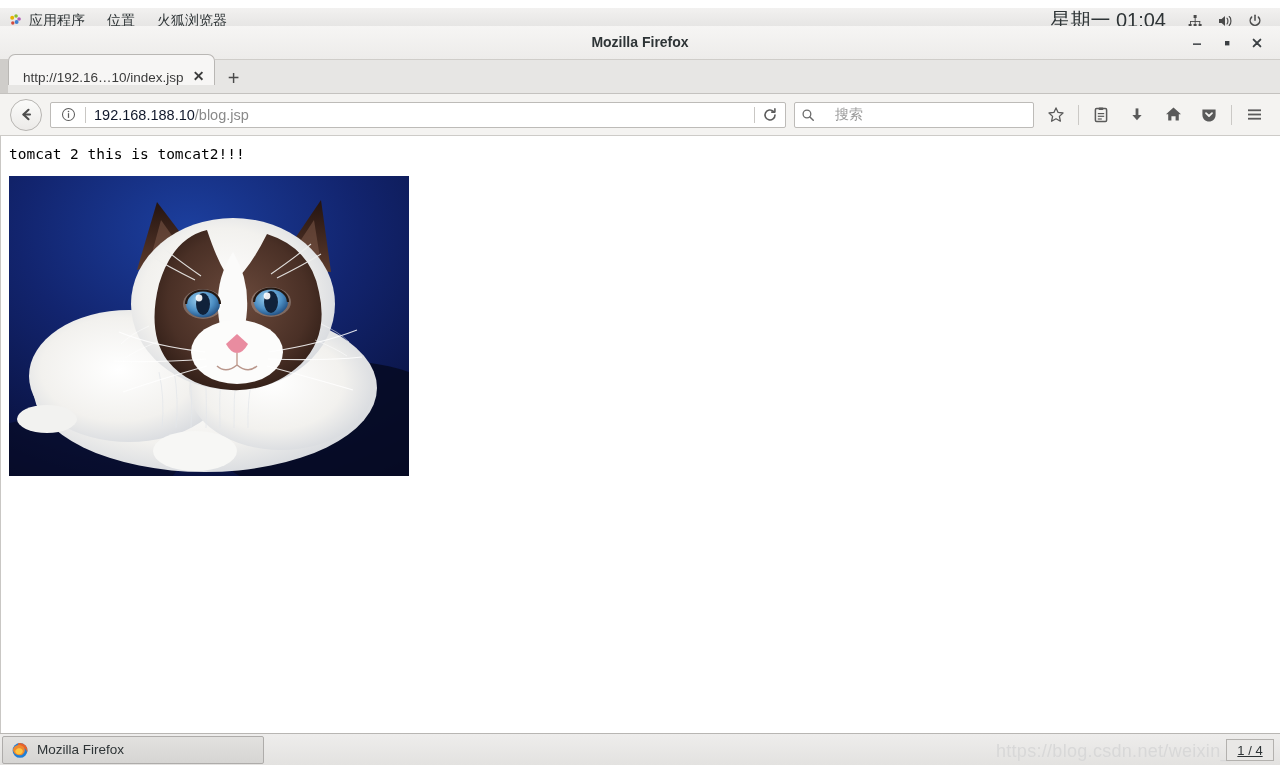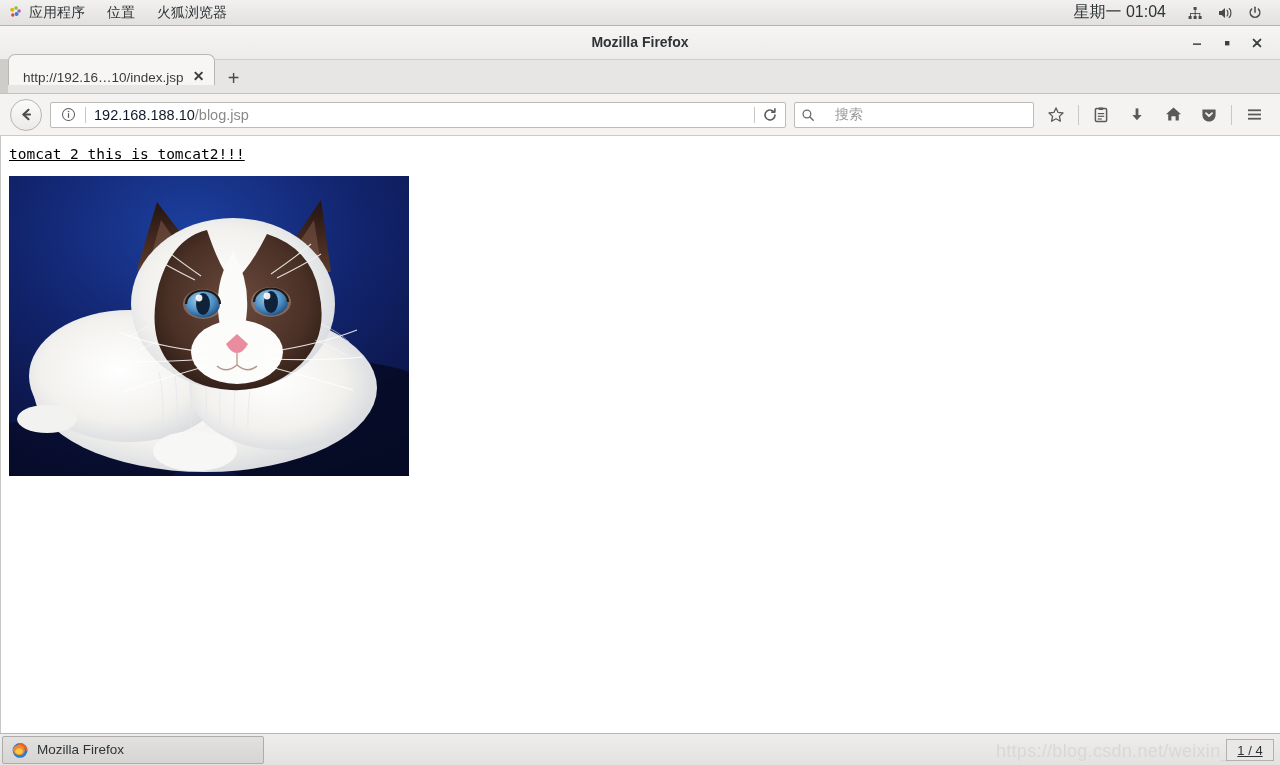--- a/index.html
+++ b/index.html
@@ -6,38 +6,38 @@
     margin: 0; padding: 0;
     width: 1280px; height: 765px;
     overflow: hidden;
     background: #ffffff;
     font-family: "Liberation Sans", sans-serif;
   }
   body { position: relative; }
 
   
   .top-panel {
-    position: absolute; left: 0; top: 0;
+    position: absolute; left: 0; top: 8px;
     width: 1280px; height: 26px;
     background: linear-gradient(to bottom, #f2f1f0 0%, #e9e8e7 55%, #e2e1e0 100%);
     border-bottom: 1px solid #b6b4b2;
     display: flex; align-items: flex-start;
     box-sizing: border-box;
   }
   .panel-left { display: flex; align-items: center; height: 100%; }
   .panel-right { margin-left: auto; display: flex; align-items: center; height: 100%; padding-right: 10px; }
   .panel-item {
     font-size: 14px; color: #2e3436;
     padding: 0 11px; height: 100%;
     display: flex; align-items: center; gap: 6px;
     cursor: default; white-space: nowrap;
   }
   .panel-item:first-child { padding-left: 8px; }
   .gnome-logo { width: 15px; height: 15px; display:block; }
-  .panel-clock { font-size: 16px; color: #2e3436; padding: 0 14px 0 6px; white-space: nowrap; }
+  .panel-clock { font-size: 20px; color: #2e3436; padding: 0 14px 0 6px; white-space: nowrap; }
   .panel-ic { width: 20px; height: 20px; display: flex; align-items: center; justify-content: center; margin: 0 5px; }
 
   
   .ff-window {
     position: absolute; left: 0; top: 26px;
     width: 1280px; height: 707px;
     background: #ffffff;
     box-sizing: border-box;
   }
   .titlebar {
@@ -171,21 +171,20 @@
 
   
   .content {
     position: relative;
     width: 1280px;
     height: calc(707px - 34px - 34px - 42px);
     background: #ffffff;
     border-left: 1px solid #c9c7c4;
     box-sizing: border-box;
     overflow: hidden;
-    text-decoration: underline;
   }
   .page-line-mono {
     font-family: "DejaVu Sans Mono", "Liberation Mono", monospace;
     font-size: 14.5px; color: #000;
     padding: 9px 0 0 8px;
     line-height: 1.35;
     white-space: pre;
   }
   .page-line-cjk {
     font-family: "DejaVu Sans", sans-serif;

